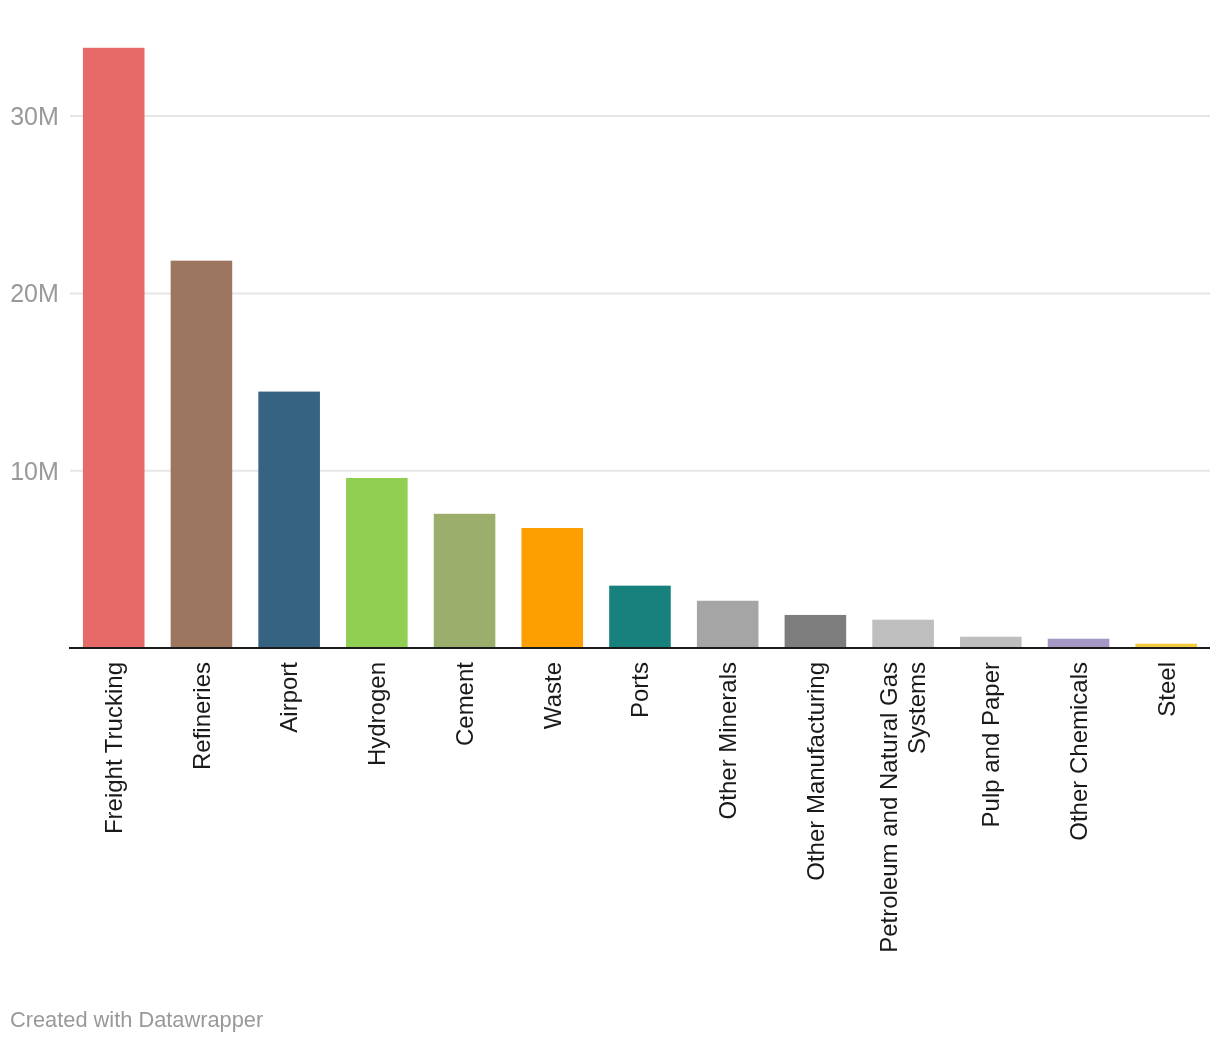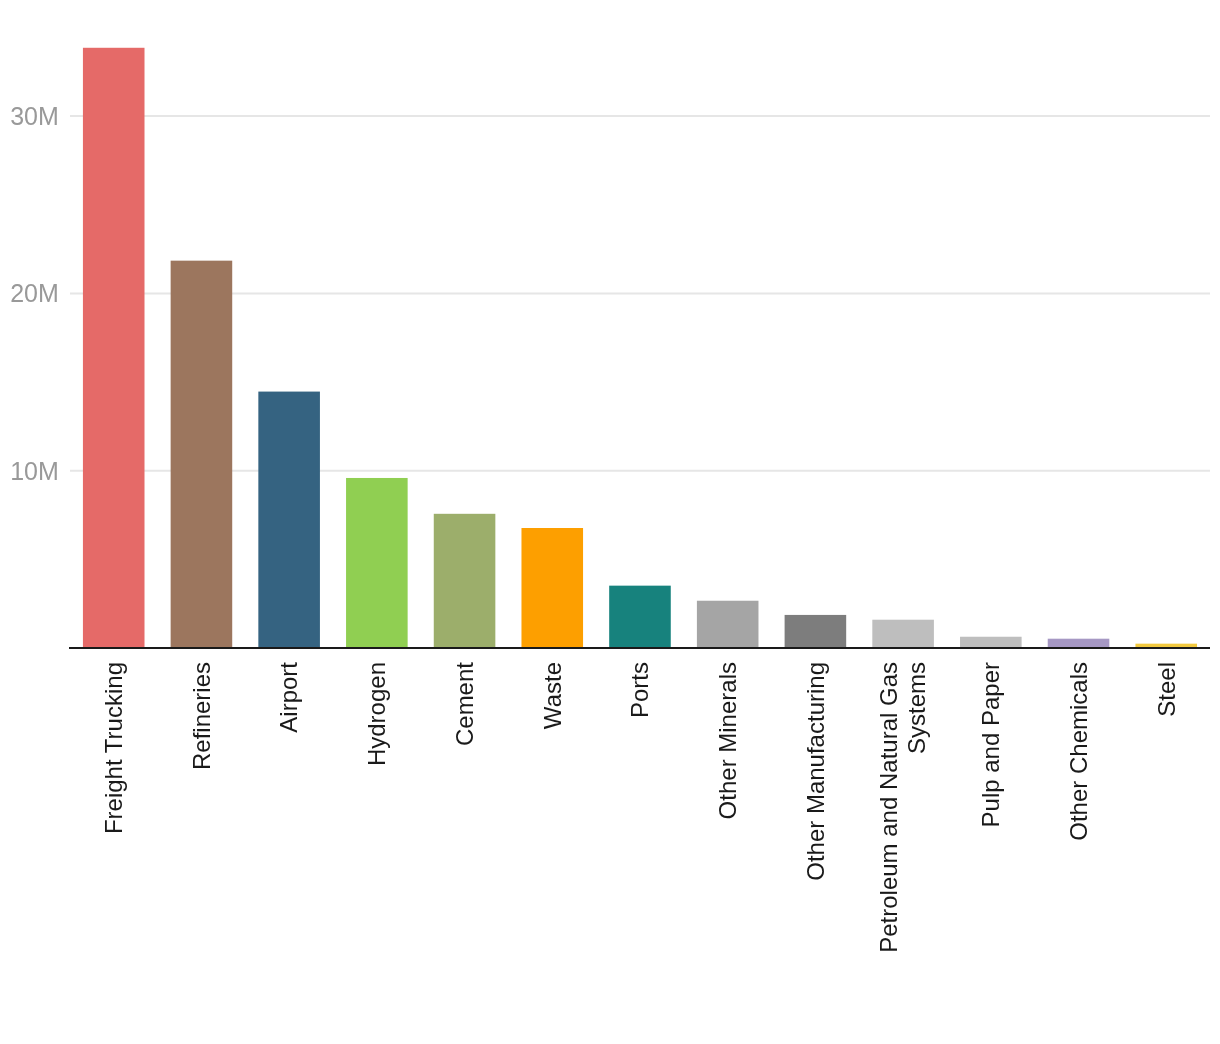--- a/index.html
+++ b/index.html
@@ -68,13 +68,14 @@
       <text class="xtick-label" fill="#1a1a1a" text-anchor="end" transform="translate(639.975,662) rotate(-90)"><tspan x="0" y="8.3">Ports</tspan></text>
       <text class="xtick-label" fill="#1a1a1a" text-anchor="end" transform="translate(727.6850000000001,662) rotate(-90)"><tspan x="0" y="8.3">Other Minerals</tspan></text>
       <text class="xtick-label" fill="#1a1a1a" text-anchor="end" transform="translate(815.3950000000001,662) rotate(-90)"><tspan x="0" y="8.3">Other Manufacturing</tspan></text>
       <text class="xtick-label" fill="#1a1a1a" text-anchor="end" transform="translate(903.1050000000001,662) rotate(-90)"><tspan x="0" y="-5.699999999999999">Petroleum and Natural Gas</tspan><tspan x="0" y="22.3">Systems</tspan></text>
       <text class="xtick-label" fill="#1a1a1a" text-anchor="end" transform="translate(990.8150000000002,662) rotate(-90)"><tspan x="0" y="8.3">Pulp and Paper</tspan></text>
       <text class="xtick-label" fill="#1a1a1a" text-anchor="end" transform="translate(1078.525,662) rotate(-90)"><tspan x="0" y="8.3">Other Chemicals</tspan></text>
       <text class="xtick-label" fill="#1a1a1a" text-anchor="end" transform="translate(1166.235,662) rotate(-90)"><tspan x="0" y="8.3">Steel</tspan></text>
     </g>
   </svg>
 
+  <div class="credit" style="color: rgb(153, 153, 153);">Created with Datawrapper</div>
 </div>
 
 </body></html>

